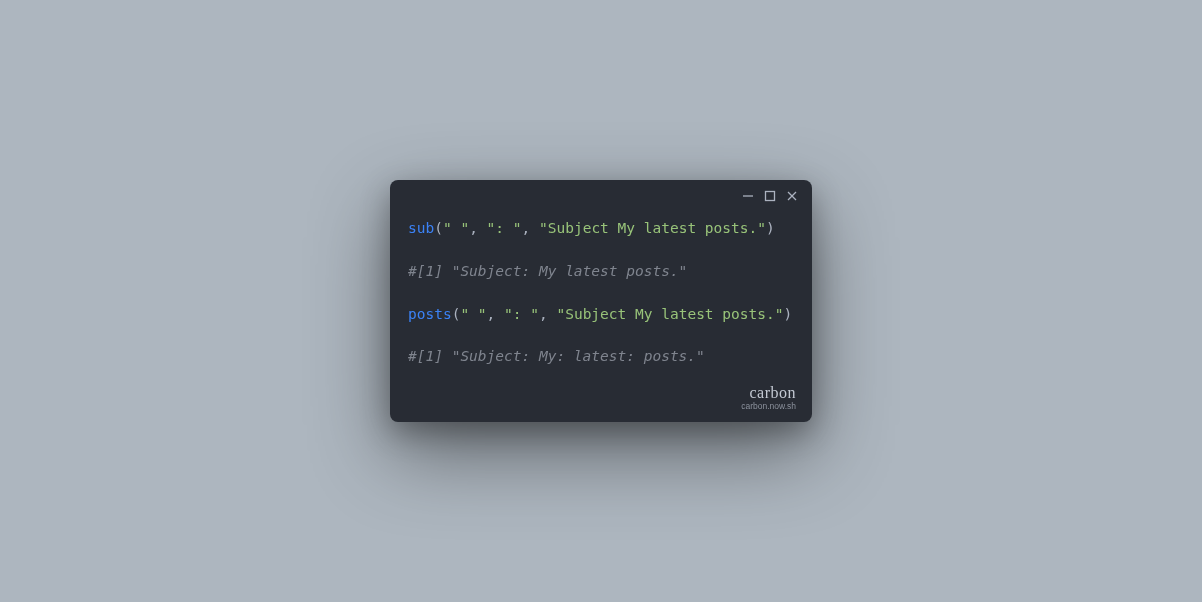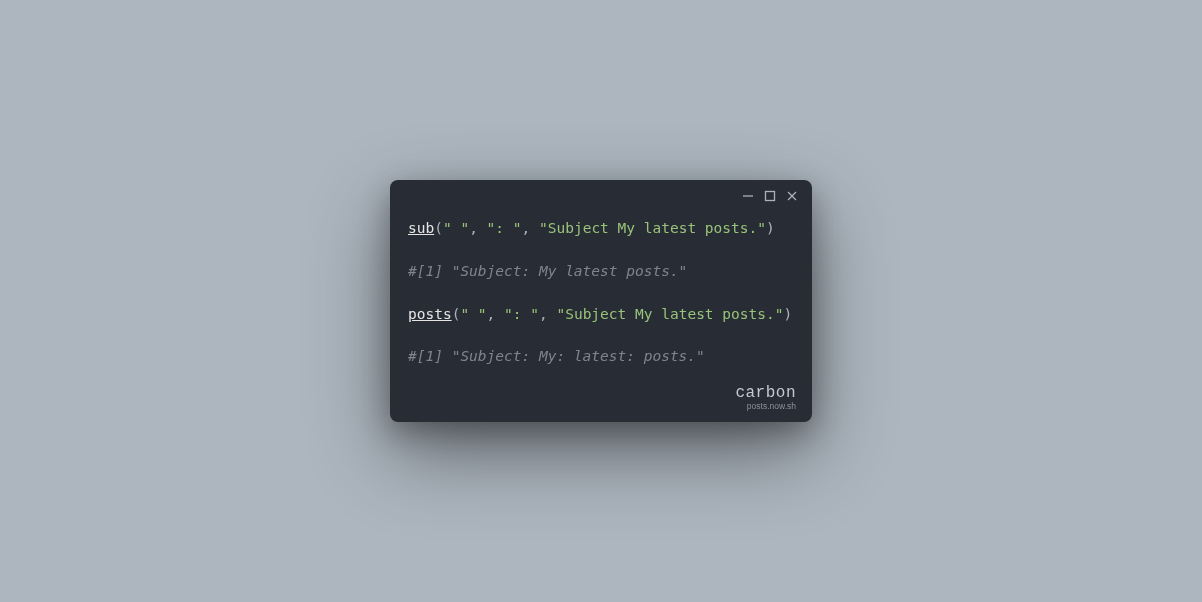--- a/index.html
+++ b/index.html
@@ -51,42 +51,41 @@
     .code-line {
       white-space: pre;
       font-family: 'Menlo', 'Monaco', 'Consolas', monospace;
       color: #abb2bf;
       margin-bottom: 21px;
     }
     .code-line:last-child {
       margin-bottom: 0;
     }
     .tok-func {
-      color: #e5e5e5;
-      text-decoration: underline;
+      color: #3b82f6;
     }
     .tok-punct {
       color: #abb2bf;
     }
     .tok-string {
       color: #98c379;
     }
     .tok-comment {
       color: #7f848e;
       font-style: italic;
     }
     .branding {
       position: absolute;
       right: 16px;
       bottom: 12px;
       text-align: right;
       color: #aab1bd;
     }
     .branding .brand-name {
-      font-family: Liberation Mono, monospace;
+      font-family: Liberation Serif, serif;
       font-size: 16px;
       letter-spacing: 0.5px;
       color: #c3c9d3;
       line-height: 1;
     }
     .branding .brand-url {
       font-family: Arial, sans-serif;
       font-size: 8.5px;
       color: #8b919c;
       line-height: 1;
@@ -122,15 +121,15 @@
 
     <div class="code-line"><span class="tok-comment">#[1] "Subject: My latest posts."</span></div>
 
     <div class="code-line"><span class="tok-func">posts</span><span class="tok-punct">(</span><span class="tok-string">" "</span><span class="tok-punct">, </span><span class="tok-string">": "</span><span class="tok-punct">, </span><span class="tok-string">"Subject My latest posts."</span><span class="tok-punct">)</span></div>
 
     <div class="code-line" style="margin-bottom:28px"><span class="tok-comment">#[1] "Subject: My: latest: posts."</span></div>
   </div>
 
   <div class="branding">
     <div class="brand-name">carbon</div>
-    <div class="brand-url">posts.now.sh</div>
+    <div class="brand-url">carbon.now.sh</div>
   </div>
 </div>
 
 </body></html>

